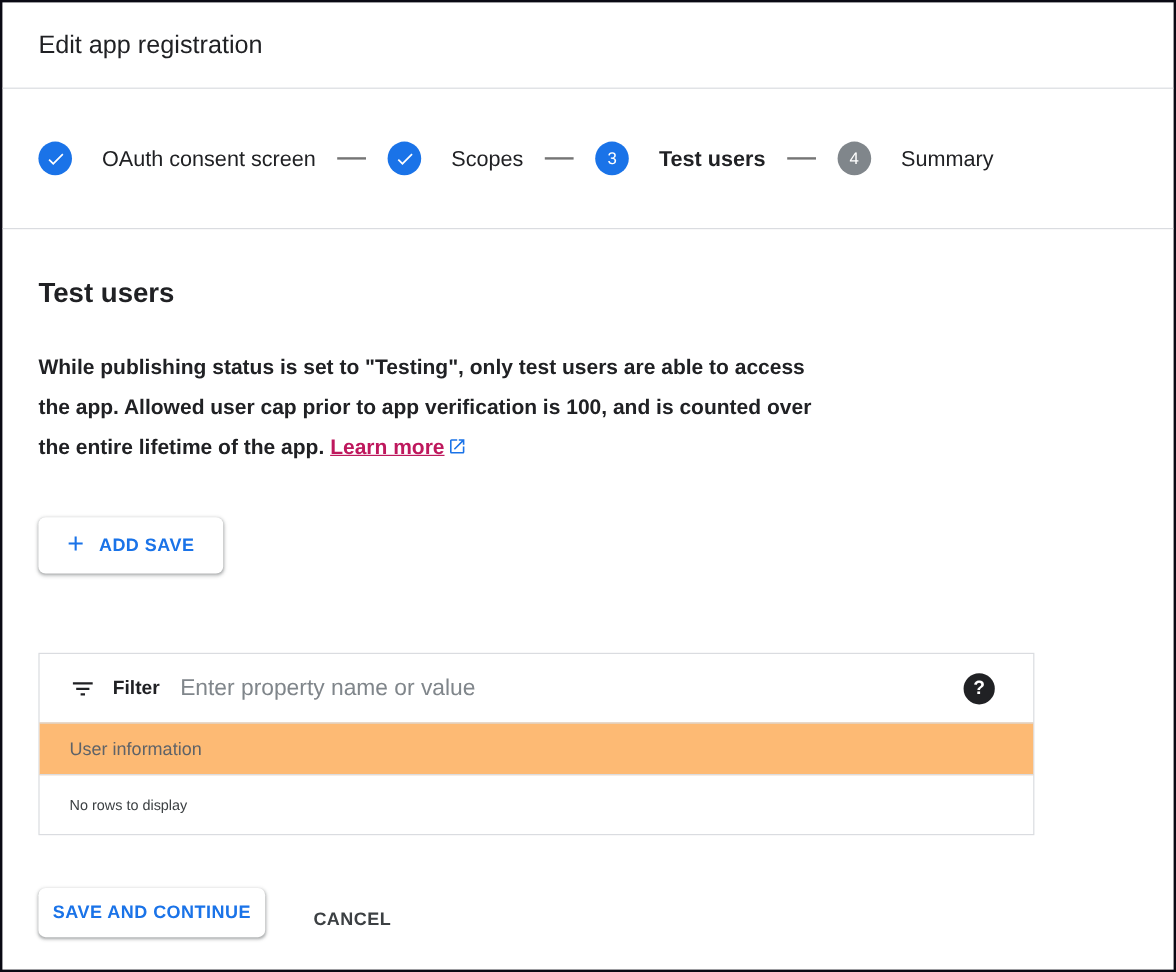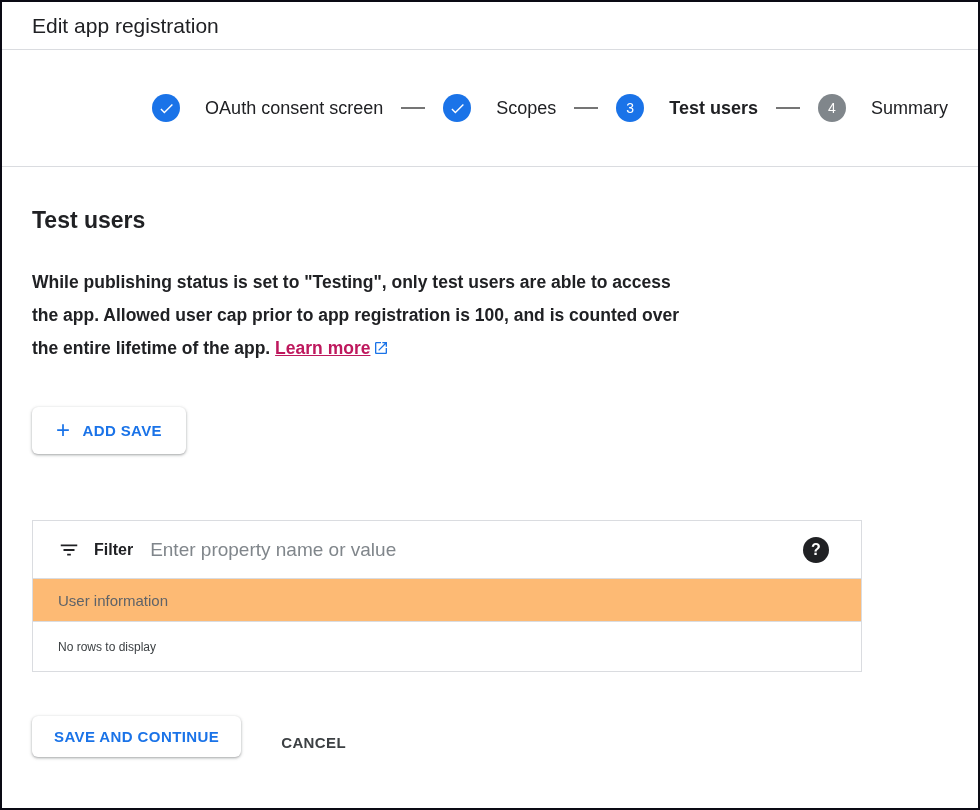--- a/index.html
+++ b/index.html
@@ -7,40 +7,39 @@
   body {
     font-family: "Liberation Sans", sans-serif;
     background: #ffffff;
     border: 2px solid #0a0a14;
     overflow: hidden;
     color: #202124;
   }
 
   
   .app-header {
-    height: 48px;
+    height: 72px;
     display: flex;
     align-items: center;
     padding: 0 30px;
     border-bottom: 1px solid #dadce0;
   }
   .app-header .title {
     font-size: 21px;
     font-weight: 400;
     color: #202124;
   }
 
   
   .stepper {
     height: 117px;
     display: flex;
     align-items: center;
     padding: 0 30px;
     border-bottom: 1px solid #dadce0;
-    justify-content: flex-end;
   }
   .step { display: flex; align-items: center; }
   .step-circle {
     width: 28px; height: 28px;
     border-radius: 50%;
     display: flex; align-items: center; justify-content: center;
     color: #fff;
     font-size: 14px;
     font-weight: 500;
     flex: 0 0 auto;
@@ -168,21 +167,21 @@
     font-size: 12px;
     color: #3c4043;
   }
 
   
   .footer {
     margin-top: 44px;
     display: flex;
     align-items: center;
   }
-  .save-btn { height: 41px; padding: 0 22px; text-align: center; }
+  .save-btn { height: 41px; padding: 0 12px; text-align: center; }
   .cancel-btn {
     margin-left: 40px;
     background: none;
     border: none;
     font-family: "Liberation Sans", sans-serif;
     font-size: 15px;
     font-weight: 700;
     letter-spacing: 0.4px;
     color: #3c4043;
     cursor: pointer;
@@ -233,21 +232,21 @@
   </div>
 
 </div>
 
 <div class="main">
 
   <div class="section-heading">Test users</div>
 
   <div class="description">
     <span>While publishing status is set to "Testing", only test users are able to access</span><br>
-    <span>the app. Allowed user cap prior to app registration is 100, and is counted over</span><br>
+    <span>the app. Allowed user cap prior to app verification is 100, and is counted over</span><br>
     <span>the entire lifetime of the app.</span>
     <span class="link">Learn more</span><span class="ext-icon"><svg width="16" height="16" viewBox="0 0 24 24" fill="#1a73e8">
           <path d="M19 19H5V5h7V3H5c-1.1 0-2 .9-2 2v14c0 1.1.9 2 2 2h14c1.1 0 2-.9 2-2v-7h-2v7zM14 3v2h3.59l-9.83 9.83 1.41 1.41L19 6.41V10h2V3h-7z"></path>
         </svg></span>
   </div>
 
   <button class="btn-raised add-users-btn">
     <span class="plus-glyph">+</span>
     <span>ADD SAVE</span>
   </button>

